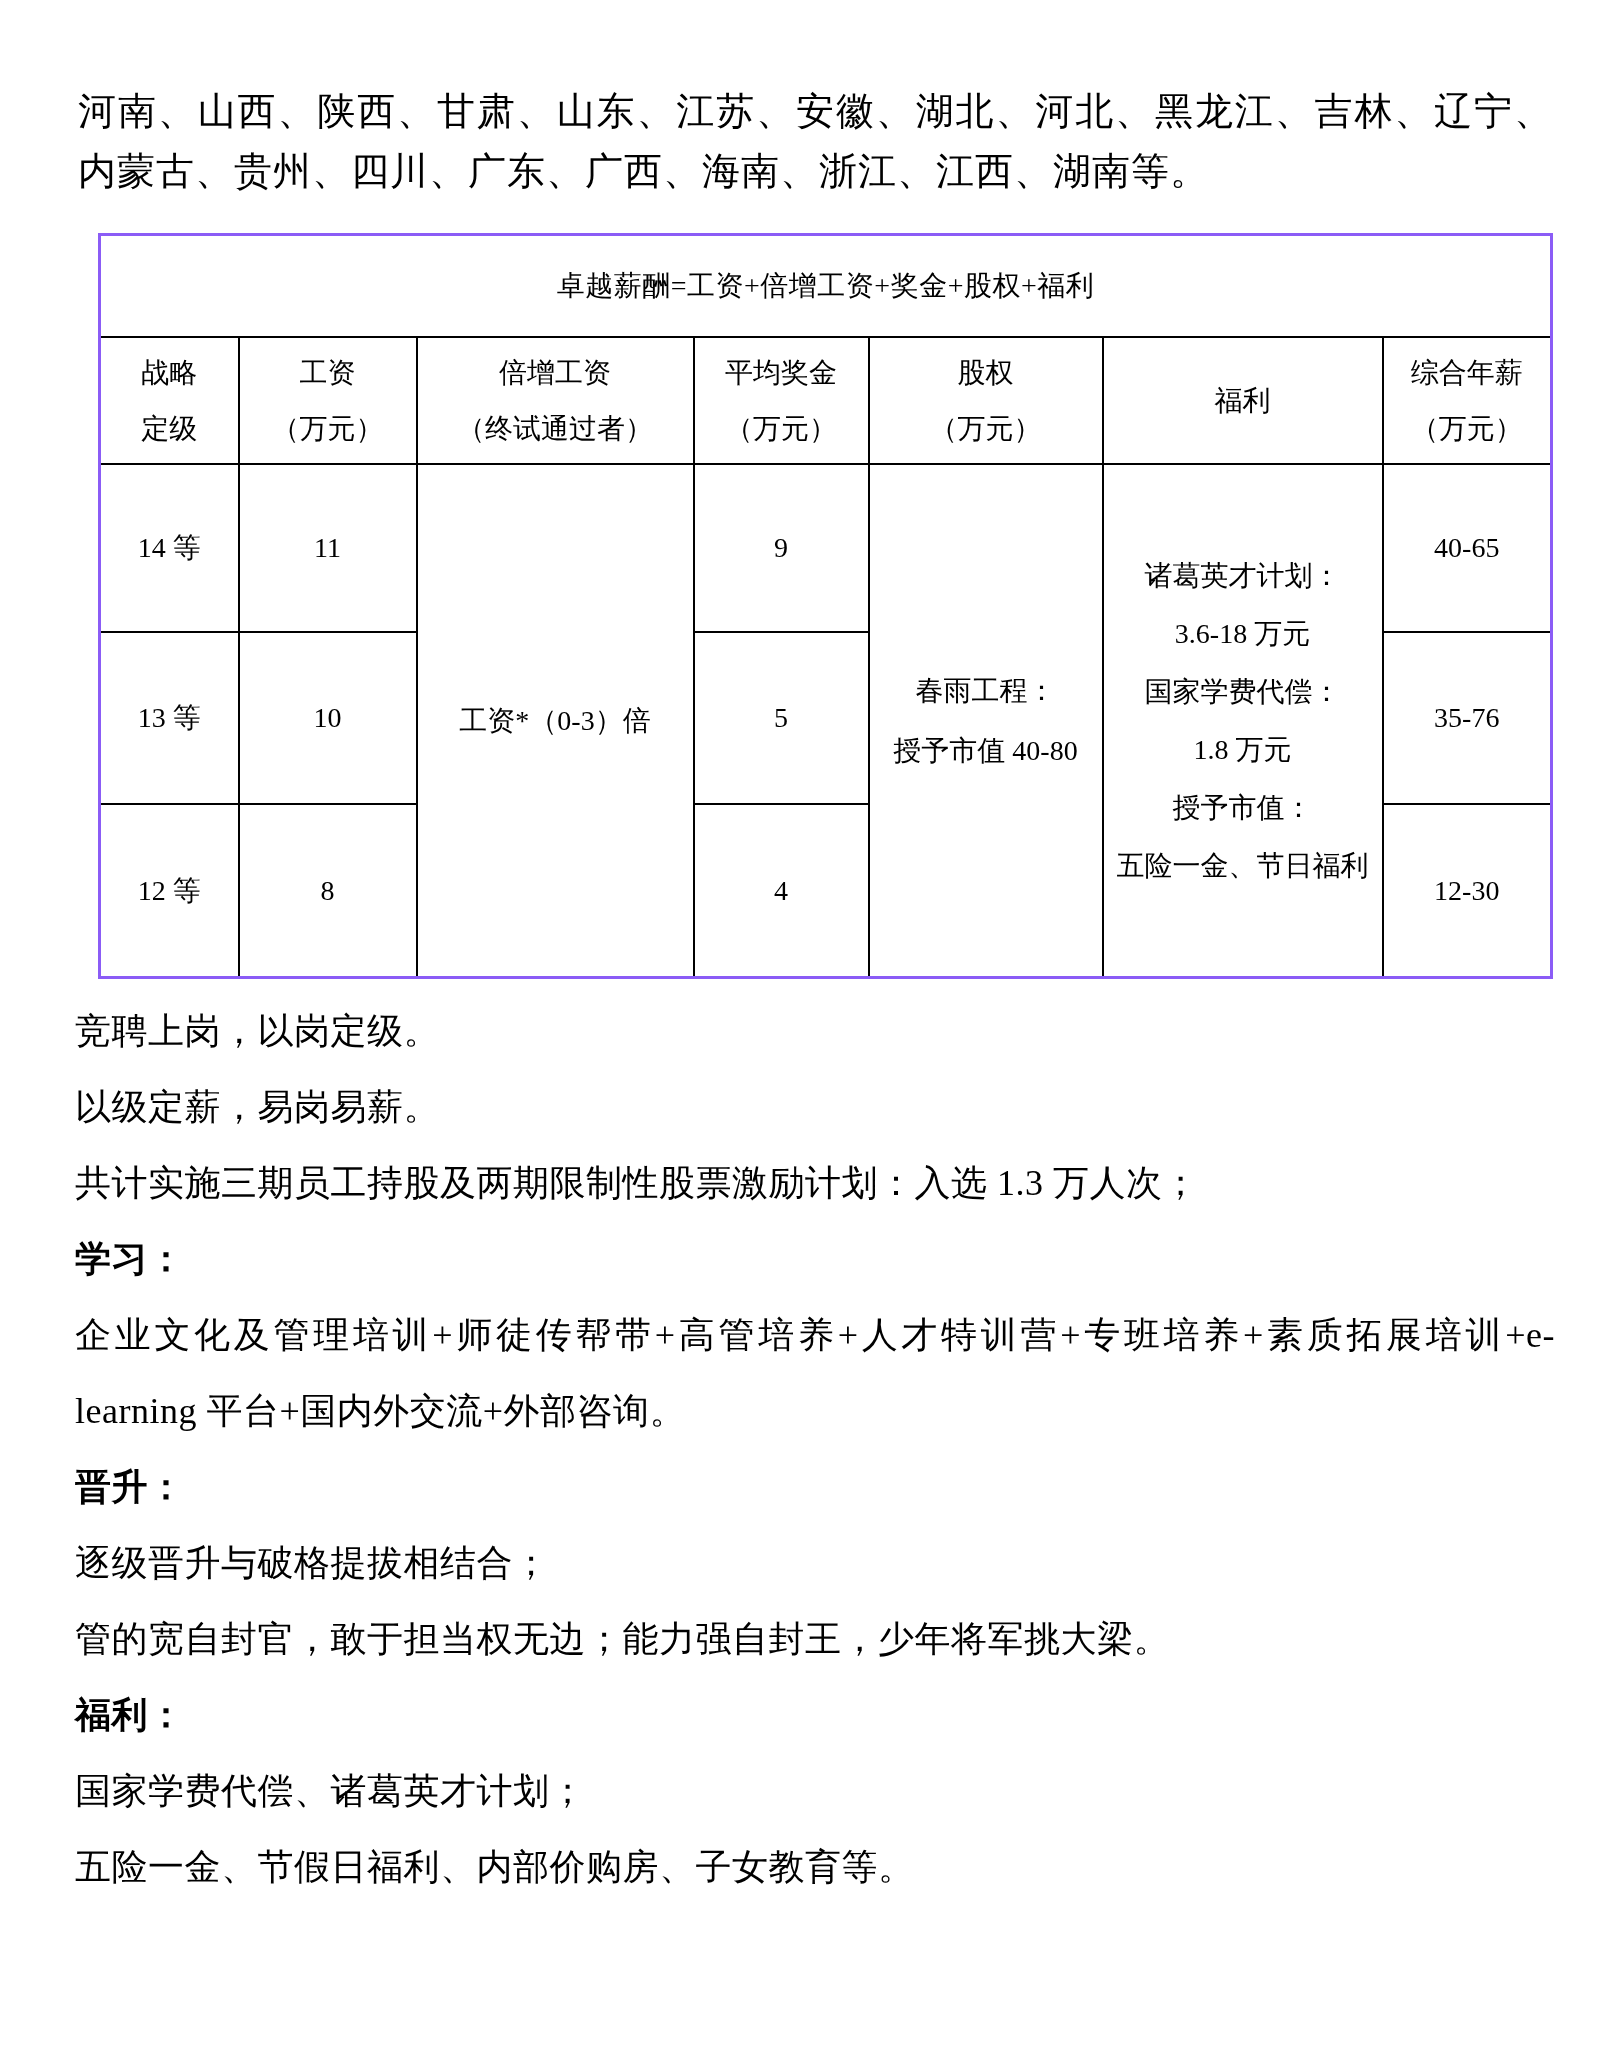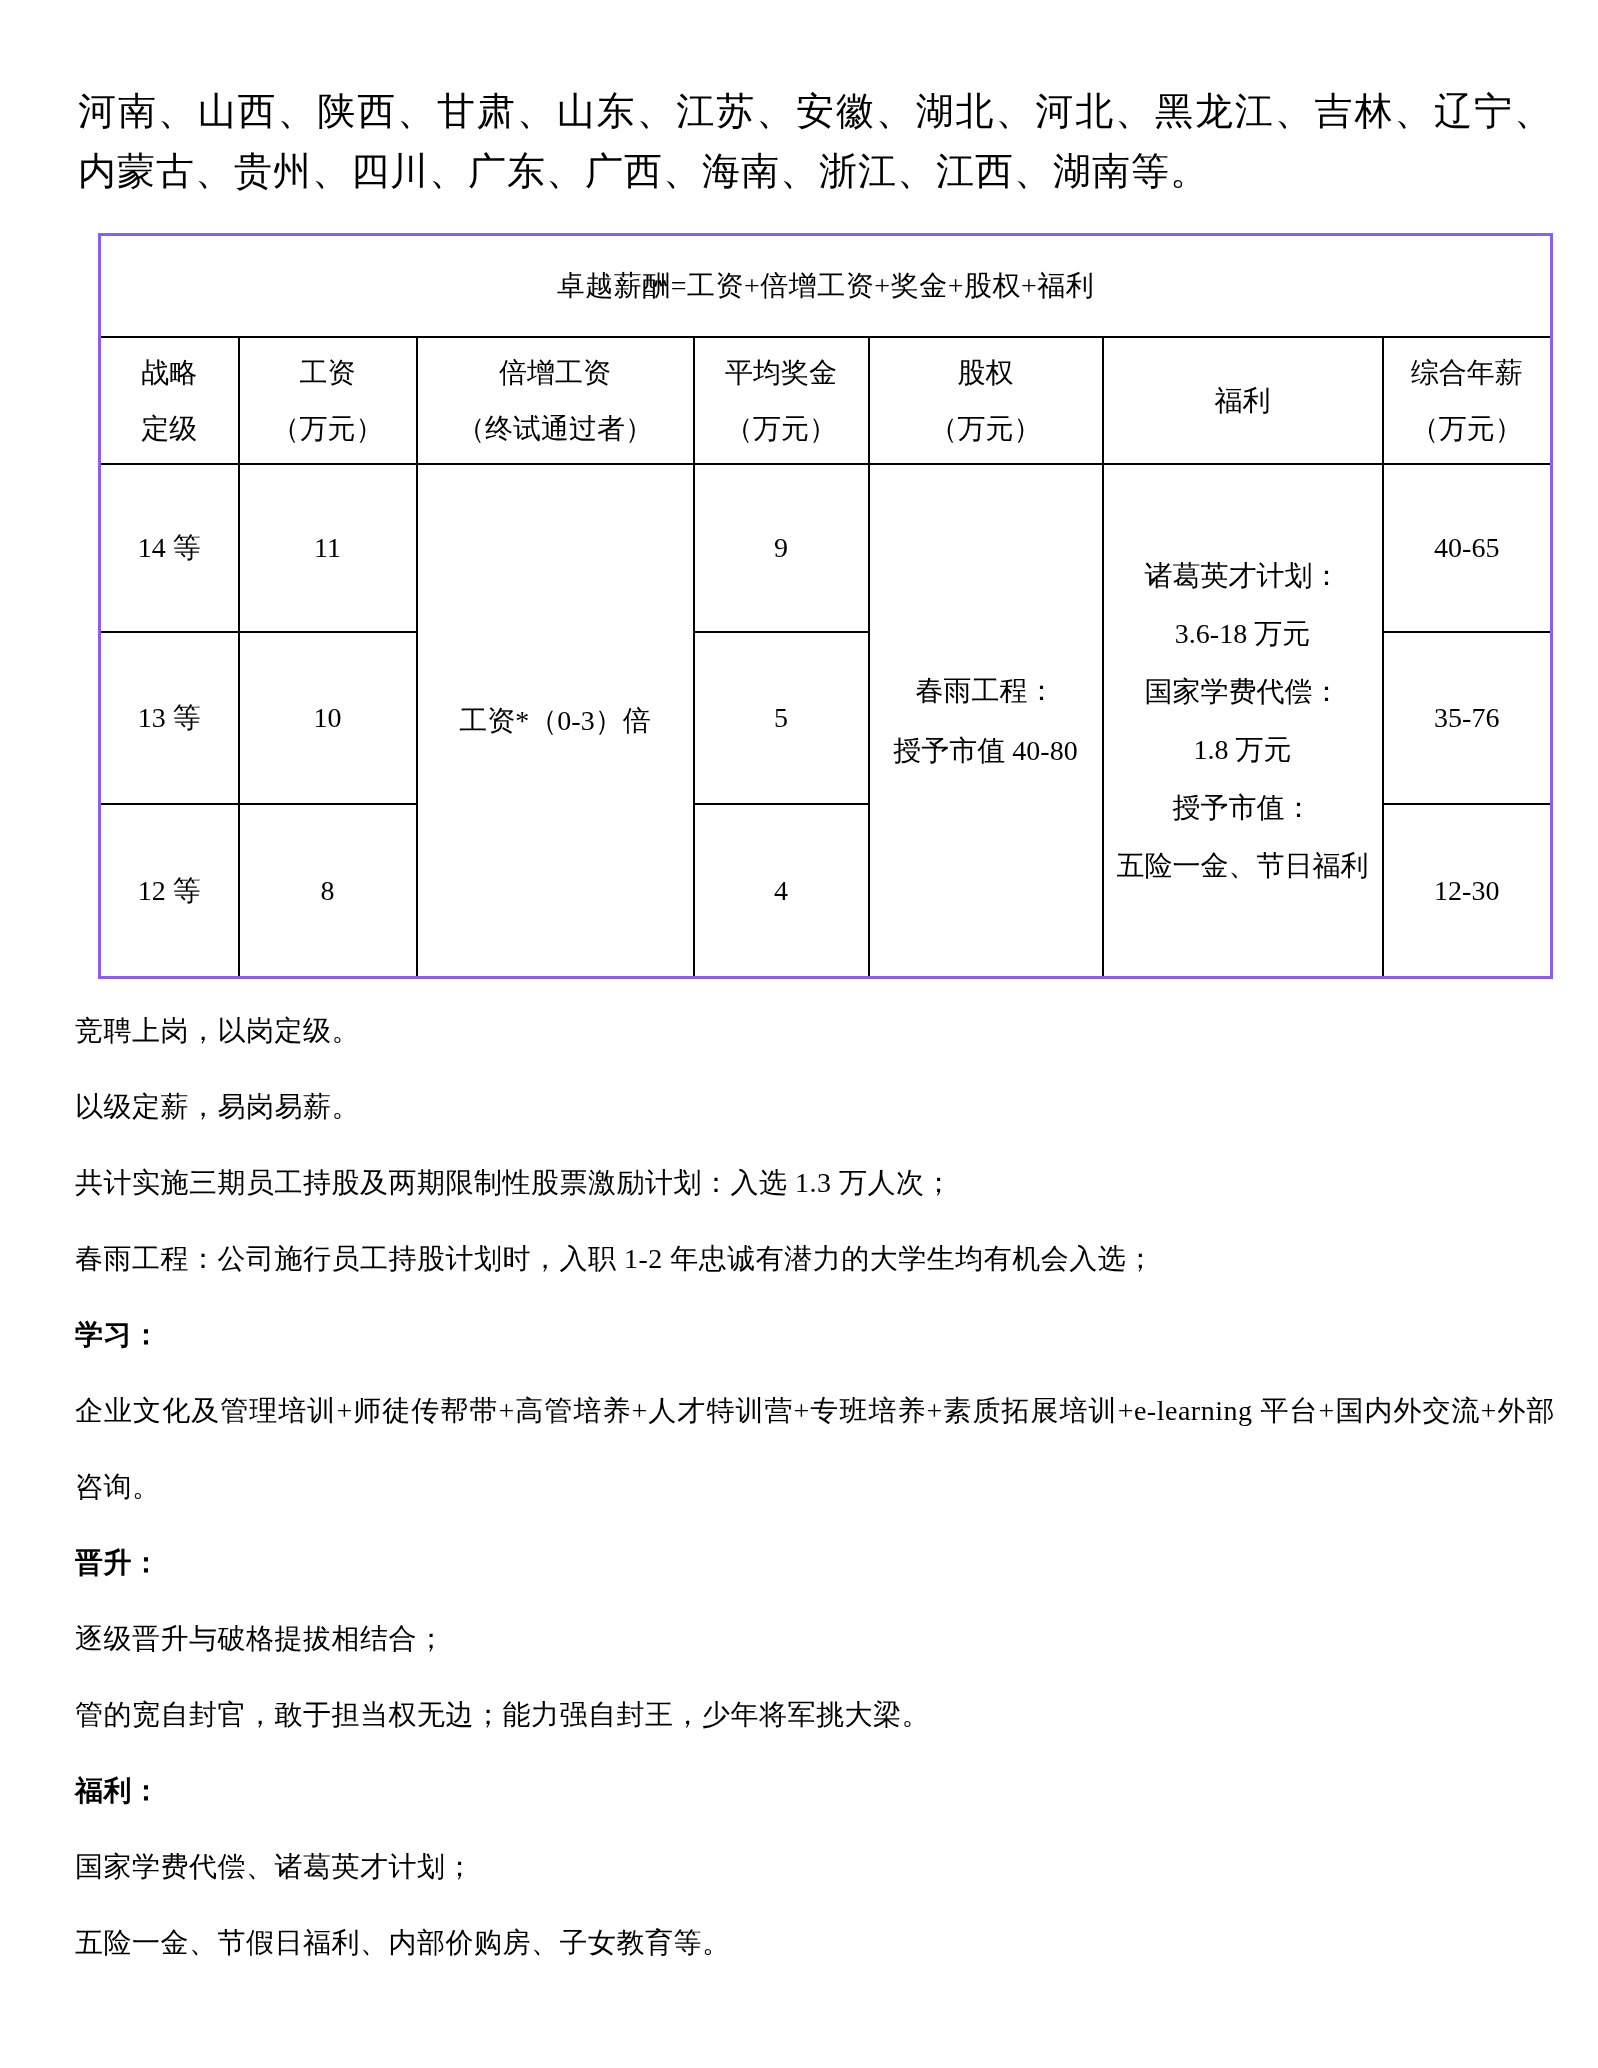--- a/index.html
+++ b/index.html
@@ -75,21 +75,21 @@
     padding-left: 14px;
     padding-right: 16px;
     line-height: 58px;
   }
   .paragraphs {
     margin-top: 14px;
     width: 1480px;
   }
   .paragraphs p {
     margin: 0;
-    font-size: 28px;
+    font-size: 36px;
     line-height: 76px;
     letter-spacing: 0.5px;
     text-align: justify;
   }
   .paragraphs p.plabel {
     font-weight: bold;
   }
 </style>
 </head>
 <body>
@@ -173,21 +173,20 @@
         <td>4</td>
         <td>12-30</td>
       </tr>
     </tbody>
   </table>
 
   <div class="paragraphs">
     <p>竞聘上岗，以岗定级。</p>
     <p>以级定薪，易岗易薪。</p>
     <p>共计实施三期员工持股及两期限制性股票激励计划：入选 1.3 万人次；</p>
-    <p>春雨工程：公司施行员工持股计划时，入职 1-2 年忠诚有潜力的大学生均有机会入选；</p>
     <p class="plabel">学习：</p>
     <p>企业文化及管理培训+师徒传帮带+高管培养+人才特训营+专班培养+素质拓展培训+e-learning 平台+国内外交流+外部咨询。</p>
     <p class="plabel">晋升：</p>
     <p>逐级晋升与破格提拔相结合；</p>
     <p>管的宽自封官，敢于担当权无边；能力强自封王，少年将军挑大梁。</p>
     <p class="plabel">福利：</p>
     <p>国家学费代偿、诸葛英才计划；</p>
     <p>五险一金、节假日福利、内部价购房、子女教育等。</p>
   </div>
 

